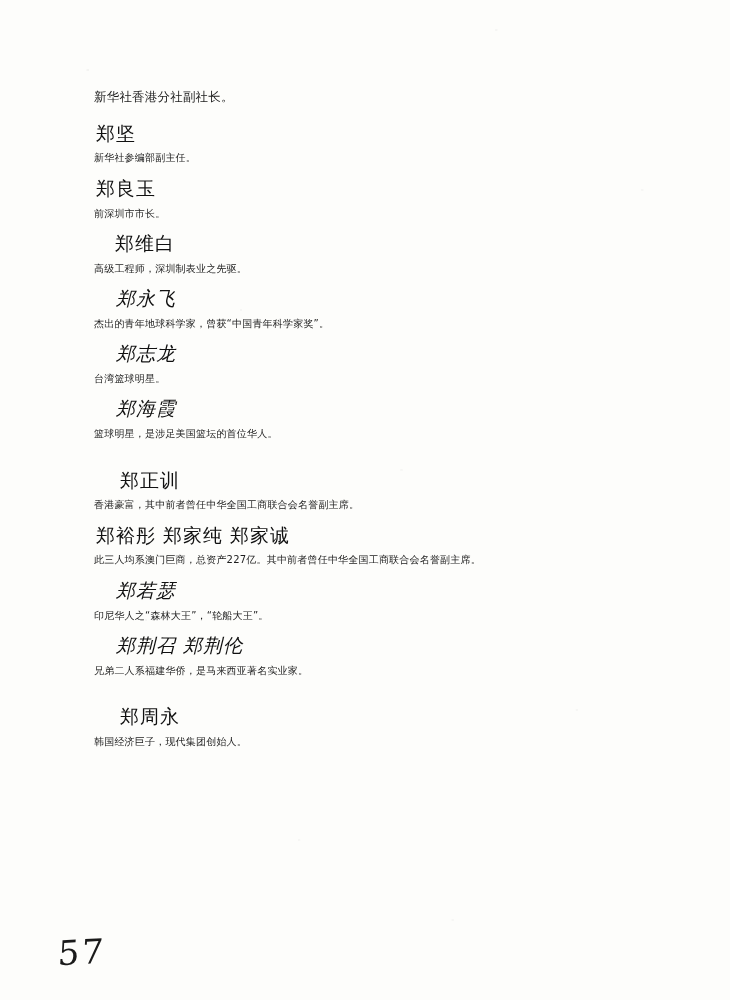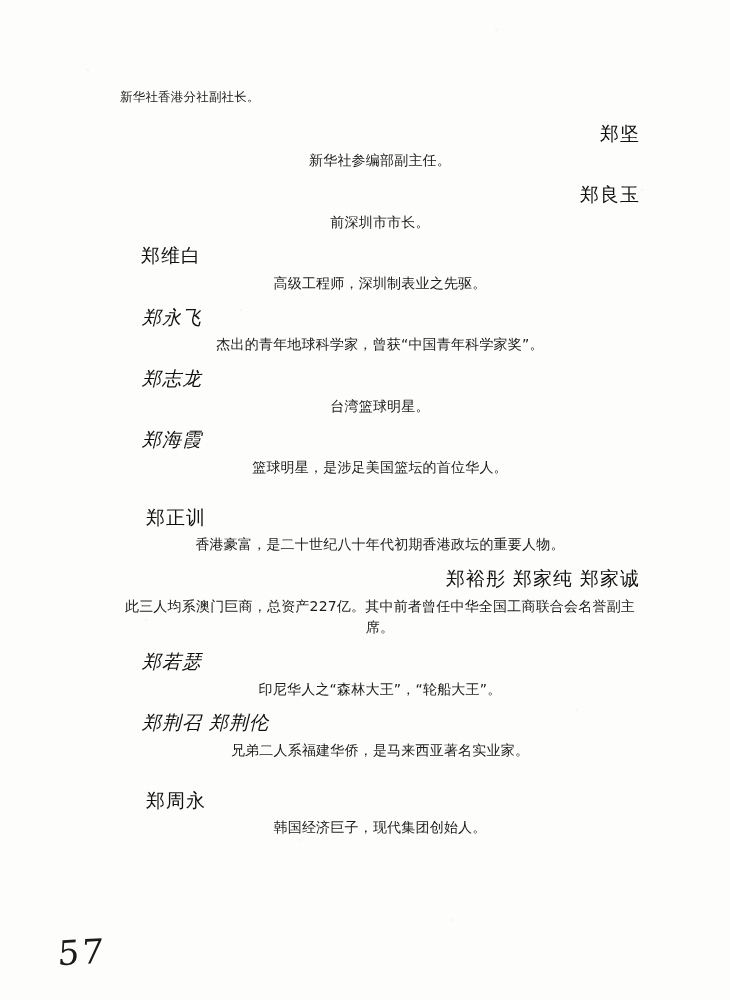--- a/index.html
+++ b/index.html
@@ -31,21 +31,21 @@
       radial-gradient(circle at 88% 19%, rgba(120,120,120,0.05) 0 1px, transparent 1.4px),
       radial-gradient(circle at 33% 31%, rgba(120,120,120,0.05) 0 1px, transparent 1.4px),
       radial-gradient(circle at 55% 47%, rgba(120,120,120,0.05) 0 1px, transparent 1.4px),
       radial-gradient(circle at 20% 62%, rgba(120,120,120,0.05) 0 1px, transparent 1.4px),
       radial-gradient(circle at 79% 71%, rgba(120,120,120,0.05) 0 1px, transparent 1.4px),
       radial-gradient(circle at 41% 84%, rgba(120,120,120,0.05) 0 1px, transparent 1.4px),
       radial-gradient(circle at 62% 92%, rgba(120,120,120,0.05) 0 1px, transparent 1.4px);
   }
   .content {
     position: absolute;
-    left: 120px;
+    left: 94px;
     top: 88px;
     width: 520px;
   }
   .entry {
     margin: 0 0 2px 0;
   }
   .lead-note {
     font-size: 12.5px;
     line-height: 1.5;
     color: #1c1c1c;
@@ -55,28 +55,27 @@
   .name {
     font-size: 19px;
     line-height: 1.35;
     color: #111;
     margin: 10px 0 4px 0;
     letter-spacing: 1px;
     font-family: "DejaVu Serif", serif;
     font-weight: 500;
   }
   .desc {
-    font-size: 14px;
+    font-size: 10px;
     line-height: 1.55;
     color: #1c1c1c;
     margin: 0 0 6px 0;
     letter-spacing: 0.2px;
-    text-align: center;
   }
-  .indent-1 { margin-left: 17px; text-align: right; }
+  .indent-1 { margin-left: 2px; }
   .indent-2 { margin-left: 21px; }
   .indent-3 { margin-left: 22px; font-style: italic; }
   .indent-4 { margin-left: 26px; margin-top: 26px; }
 
   .page-number {
     position: absolute;
     left: 58px;
     bottom: 28px;
     font-size: 34px;
     font-family: "DejaVu Serif", serif;
@@ -119,21 +118,21 @@
       <p class="desc">台湾篮球明星。</p>
     </div>
 
     <div class="entry">
       <p class="name indent-3">郑海霞</p>
       <p class="desc">篮球明星，是涉足美国篮坛的首位华人。</p>
     </div>
 
     <div class="entry">
       <p class="name indent-4">郑正训</p>
-      <p class="desc">香港豪富，是二十世纪八十年代初期香港政坛的重要人物。</p>
+      <p class="desc">香港豪富，其中前者曾任中华全国工商联合会名誉副主席。</p>
     </div>
 
     <div class="entry">
       <p class="name indent-1">郑裕彤  郑家纯  郑家诚</p>
       <p class="desc">此三人均系澳门巨商，总资产227亿。其中前者曾任中华全国工商联合会名誉副主席。</p>
     </div>
 
     <div class="entry">
       <p class="name indent-3">郑若瑟</p>
     </div>

